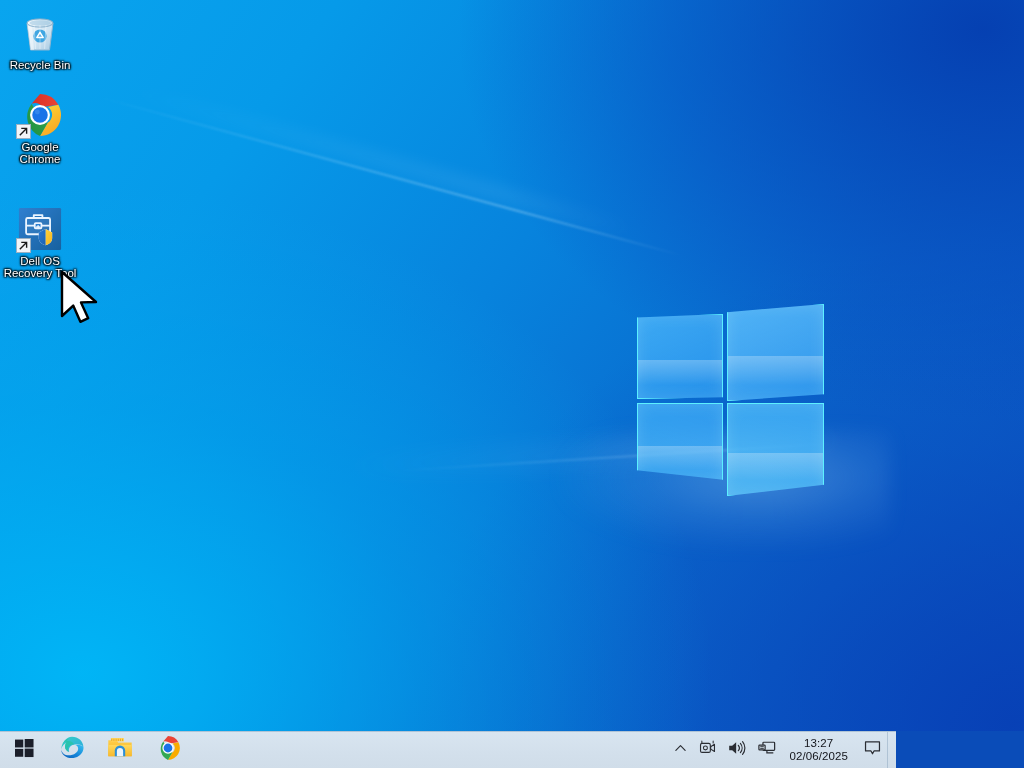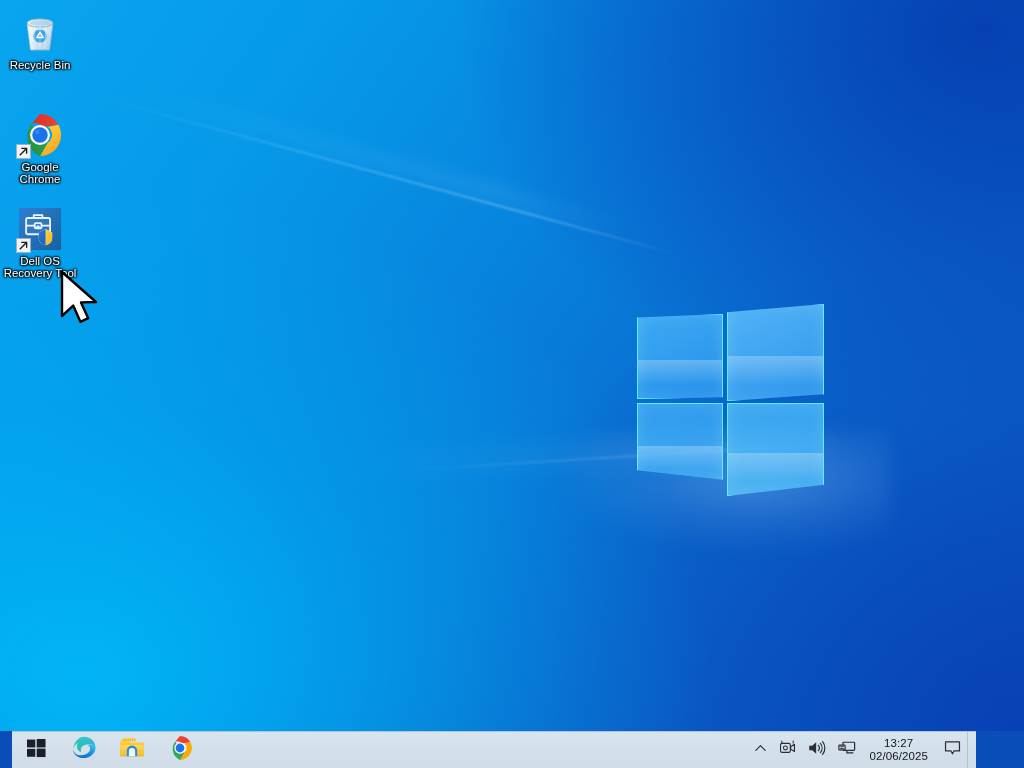--- a/index.html
+++ b/index.html
@@ -105,37 +105,37 @@
     margin-top:3px;
     font-size:11.5px; line-height:12.4px;
     color:#ffffff; text-align:center;
     text-shadow:
        0 0 2px rgba(0,0,0,.95), 1px 1px 1.6px rgba(0,0,0,.9),
       -1px 1px 1.6px rgba(0,0,0,.75), 1px -1px 1.6px rgba(0,0,0,.75),
       -1px -1px 1.6px rgba(0,0,0,.75);
     word-wrap:break-word; max-width:76px;
   }
   #icon-recycle { left:1px; top:10px; }
-  #icon-chrome  { left:1px; top:112px; }
+  #icon-chrome  { left:1px; top:92px; }
   #icon-dell    { left:1px; top:206px; }
 
   
   .shortcut-badge {
     position:absolute; left:-1px; bottom:-1px; width:15px; height:15px;
     background:#f2f5f8; border:1px solid #9bb0c2;
     display:flex; align-items:center; justify-content:center;
   }
   .shortcut-badge svg { display:block; }
 
   
   #taskbar {
-    position:absolute; left:0; bottom:0; width:964px; height:37px;
+    position:absolute; left:0; bottom:0; width:896px; height:37px;
     background:linear-gradient(to bottom, #d8e5f0 0%, #d3e0ec 55%, #d0dde9 100%);
     border-top:1px solid rgba(150,175,196,0.55);
-    display:flex; align-items:center;margin-left:12px;
+    display:flex; align-items:center;
   }
   #taskbar-left { display:flex; align-items:center; height:37px; }
   .tb-btn {
     width:48px; height:37px;
     display:flex; align-items:center; justify-content:center;
     cursor:default;
   }
   #taskbar-spacer { flex:1; height:37px; }
 
   #tray { display:flex; align-items:center; height:37px; padding-right:2px; }

